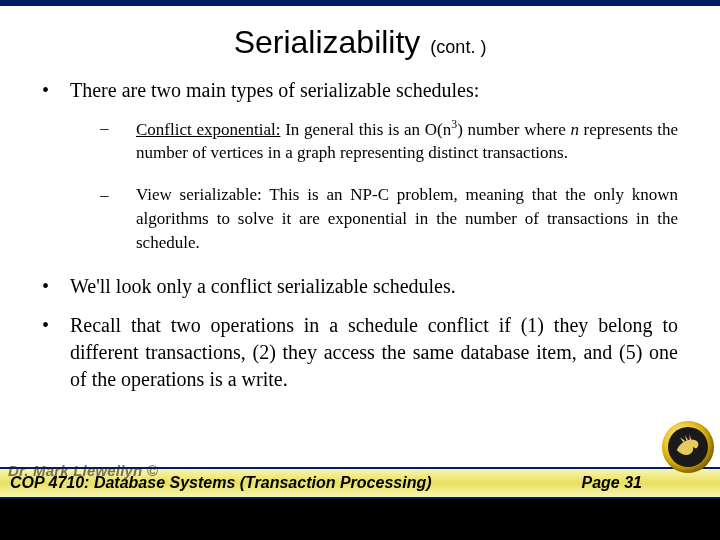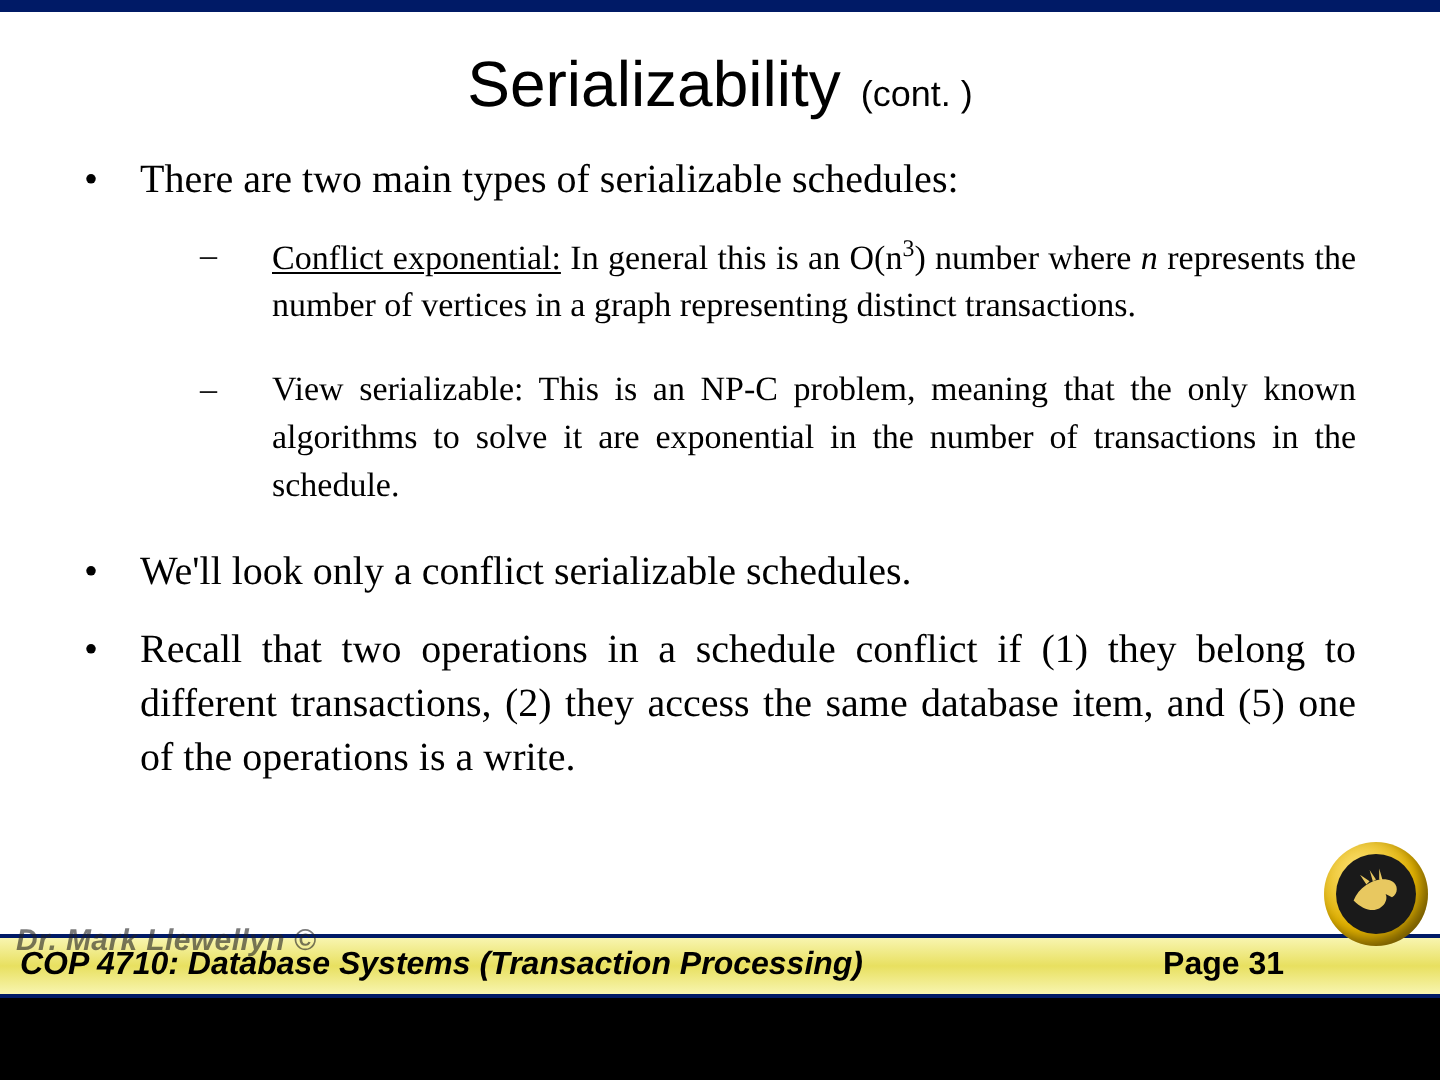--- a/index.html
+++ b/index.html
@@ -88,20 +88,21 @@
     font-family: Arial, Helvetica, sans-serif;
     font-weight: bold;
     font-style: italic;
     font-size: 16px;
     color: #000;
     flex: 1;
   }
   .footer-page {
     font-family: Arial, Helvetica, sans-serif;
     font-weight: bold;
+    font-style: italic;
     font-size: 16px;
     color: #000;
     margin-right: 68px;
   }
   .footer-author {
     position: absolute;
     left: 8px;
     bottom: -2px;
     font-family: Arial, Helvetica, sans-serif;
     font-weight: bold;

